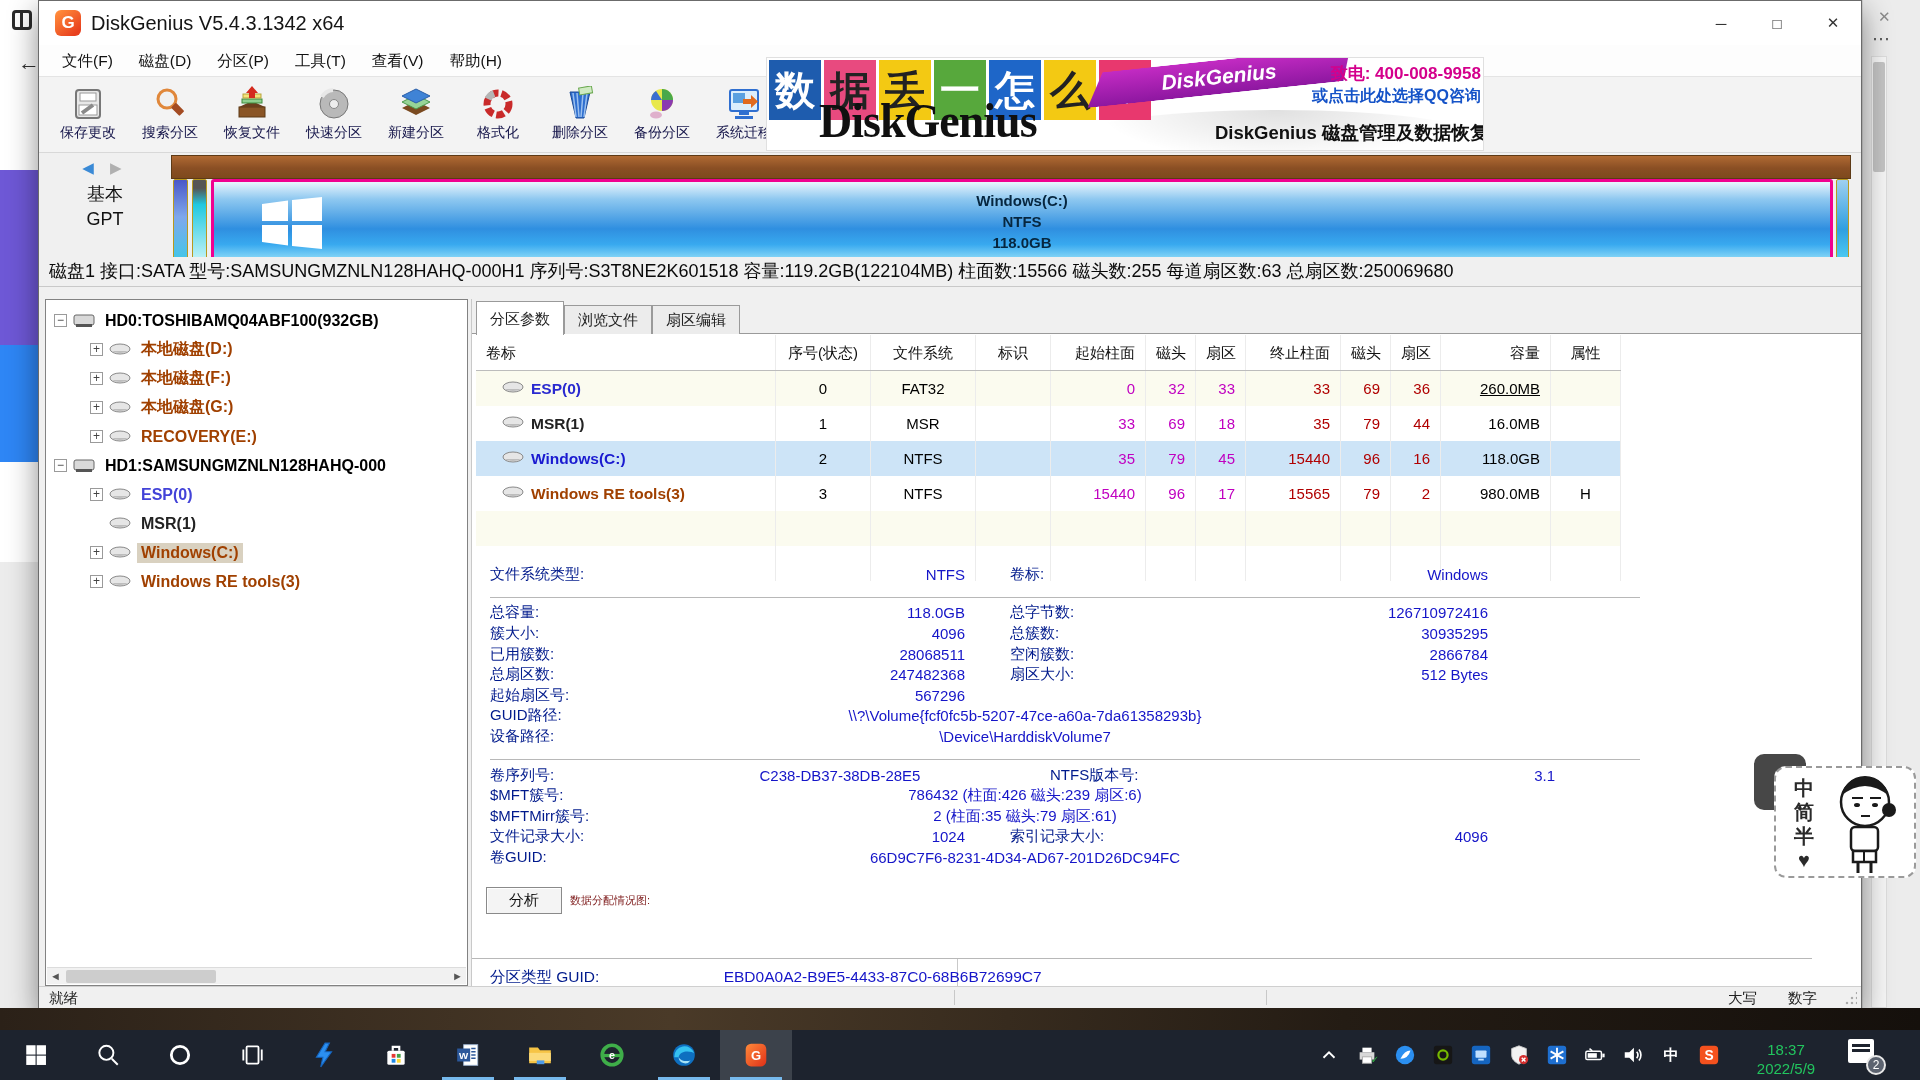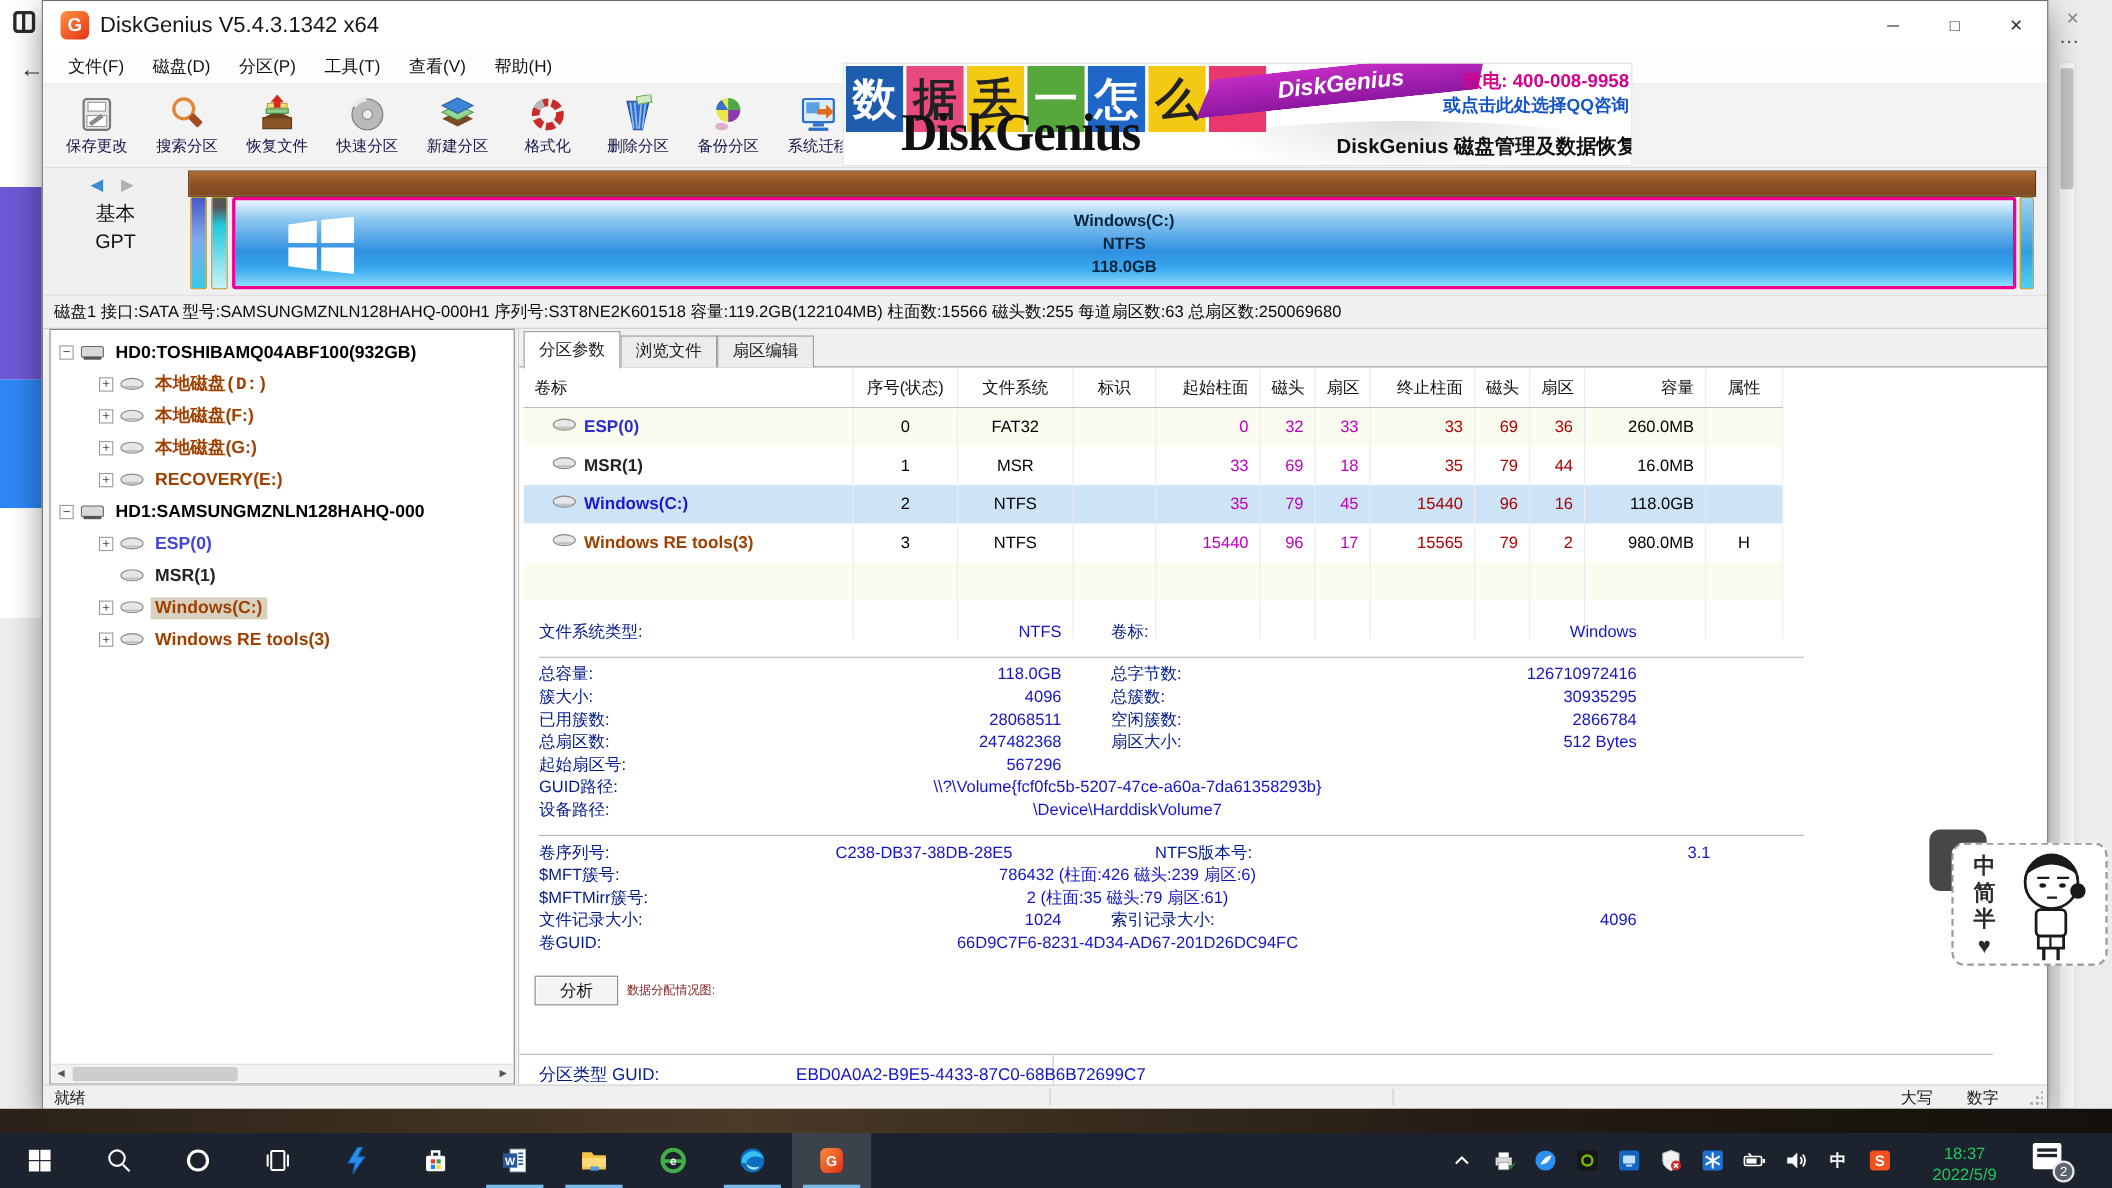--- a/index.html
+++ b/index.html
@@ -68,22 +68,22 @@
   .sliver{border:1px solid #b99a1e;border-radius:2px}
   .sliver.esp{left:134px;width:15px;background:linear-gradient(180deg,#4a57c8,#7fa8ec 45%,#3ec8e8)}
   .sliver.msr{left:153px;width:15px;background:linear-gradient(180deg,#555 0 10%,#20c8e0 30%,#c8f4f8)}
   .sliver.re{left:1797px;width:13px;background:linear-gradient(180deg,#9fd0f0,#2f9fe0 60%,#4fd0f4)}
   .part-main{left:172px;width:1622px;border:3px solid #f00090;border-radius:3px;
     background:linear-gradient(180deg,#eaf5fd 0%,#8ec8f0 22%,#2f8fe0 60%,#38a9ef 80%,#8fdcf8 100%);
     display:flex;align-items:center;justify-content:center}
   .winlogo{position:absolute;left:48px;top:15px;width:60px;height:52px}
   .part-text{text-align:center;color:#06263f;font-weight:bold;font-size:15px;line-height:21px}
 
-  .diskinfo{position:absolute;left:0;top:268px;width:100%;height:30px;background:#f0f0f0;border-bottom:1px solid #c9c9c9;
-    font-size:15px;color:#0a0a0a;line-height:29px;padding-left:10px;white-space:nowrap}
+  .diskinfo{position:absolute;left:0;top:256px;width:100%;height:30px;background:#f0f0f0;border-bottom:1px solid #c9c9c9;
+    font-size:18px;color:#0a0a0a;line-height:29px;padding-left:10px;white-space:nowrap}
 
   
   .tree-panel{position:absolute;left:6px;top:298px;width:423px;height:687px;background:#fff;border:1px solid #828282;overflow:hidden}
   .tree-box{position:absolute;left:0;top:6px;width:100%}
   .tree-item{height:29px;display:flex;align-items:center;font-size:16px;font-weight:bold;white-space:nowrap}
   .tree-item.lv0{padding-left:8px}
   .tree-item.lv1{padding-left:44px}
   .expander{width:13px;height:13px;border:1px solid #9a9a9a;background:#fff;color:#444;font-size:12px;line-height:11px;
     text-align:center;margin-right:6px;flex:none;font-weight:normal}
   .tree-ic{width:22px;height:16px;margin-right:6px;flex:none}
@@ -352,21 +352,21 @@
                 <rect x="3" y="11" width="16" height="3" fill="#555"></rect>
               </svg></span>
             <span class="tree-lb" style="color: rgb(0, 0, 0);">HD0:TOSHIBAMQ04ABF100(932GB)</span>
           </div>
           <div class="tree-item lv1">
             <span class="expander">+</span>
             <span class="tree-ic"><svg viewBox="0 0 22 14" width="22" height="14">
                 <ellipse cx="11" cy="7" rx="10" ry="5" fill="#e6e6e6" stroke="#888"></ellipse>
                 <path d="M3 9 a10 5 0 0 0 16 0" fill="#bdbdbd"></path>
               </svg></span>
-            <span class="tree-lb" style="color: rgb(160, 64, 0); font-family: Liberation Mono, monospace;">本地磁盘(D:)</span>
+            <span class="tree-lb" style="color: rgb(160, 64, 0);">本地磁盘(D:)</span>
           </div>
           <div class="tree-item lv1">
             <span class="expander">+</span>
             <span class="tree-ic"><svg viewBox="0 0 22 14" width="22" height="14">
                 <ellipse cx="11" cy="7" rx="10" ry="5" fill="#e6e6e6" stroke="#888"></ellipse>
                 <path d="M3 9 a10 5 0 0 0 16 0" fill="#bdbdbd"></path>
               </svg></span>
             <span class="tree-lb" style="color: rgb(160, 64, 0);">本地磁盘(F:)</span>
           </div>
           <div class="tree-item lv1">
@@ -464,21 +464,21 @@
             </div>
             <div class="cell a-c" style="width: 95px;">0</div>
             <div class="cell a-c" style="width: 105px;">FAT32</div>
             <div class="cell a-c" style="width: 75px;"></div>
             <div class="cell a-r chs-s" style="width: 95px;">0</div>
             <div class="cell a-r chs-s" style="width: 50px;">32</div>
             <div class="cell a-r chs-s" style="width: 50px;">33</div>
             <div class="cell a-r chs-e" style="width: 95px;">33</div>
             <div class="cell a-r chs-e" style="width: 50px;">69</div>
             <div class="cell a-r chs-e" style="width: 50px;">36</div>
-            <div class="cell a-r" style="width: 110px;">260.0MB</div>
+            <div class="cell a-r" style="width: 110px; text-decoration: underline;">260.0MB</div>
             <div class="cell a-c" style="width: 70px;"></div>
           </div>
           <div class="trow even">
             <div class="cell a-l vol-cell" style="width: 300px;">
               <span><svg viewBox="0 0 22 14" width="22" height="14">
                   <ellipse cx="11" cy="7" rx="10" ry="5" fill="#e6e6e6" stroke="#888"></ellipse>
                   <path d="M3 9 a10 5 0 0 0 16 0" fill="#bdbdbd"></path>
                 </svg></span>
               <span class="vol-name" style="color: rgb(34, 34, 34);">MSR(1)</span>
             </div>

